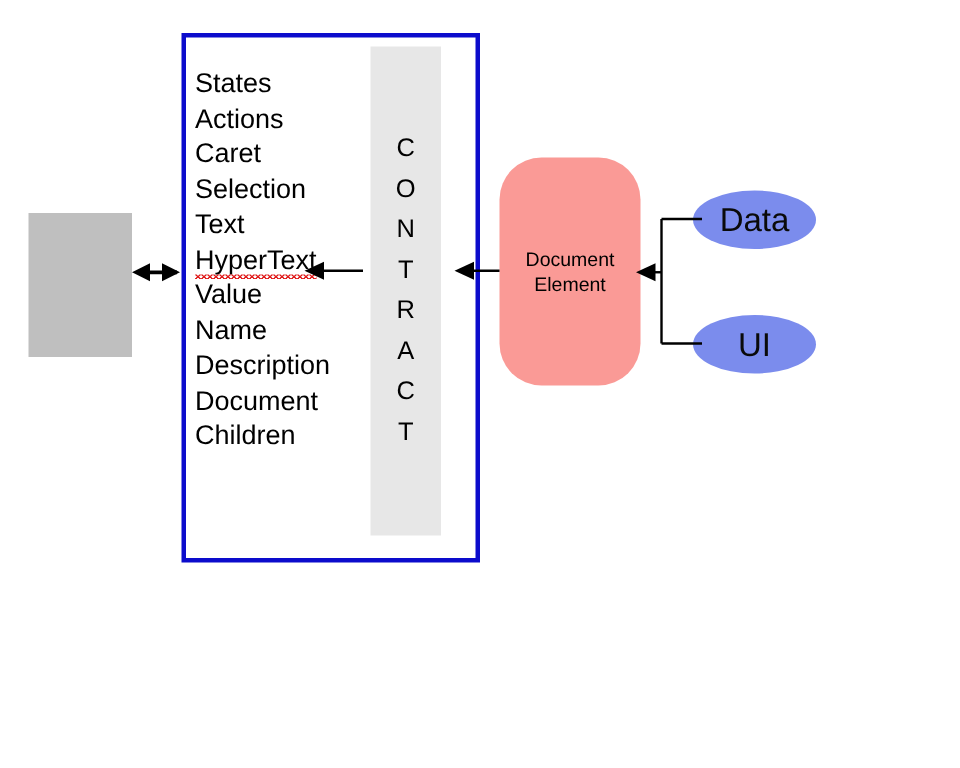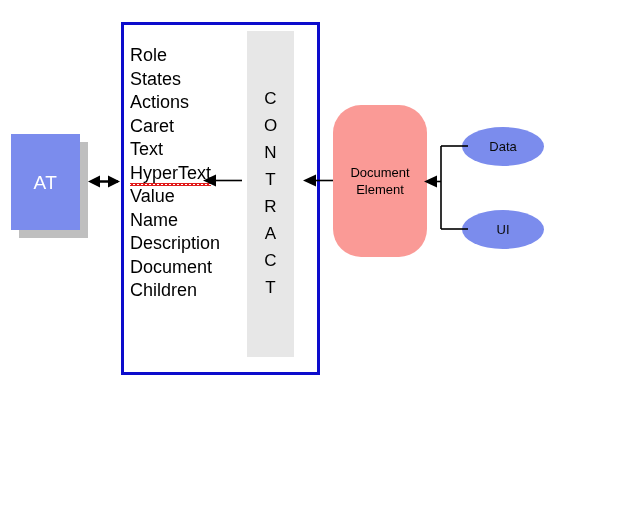--- a/index.html
+++ b/index.html
@@ -137,62 +137,59 @@
   }
   .ellipse-data {
     left: 462px; top: 127px;
     width: 82px; height: 39px;
   }
   .ellipse-ui {
     left: 462px; top: 210px;
     width: 82px; height: 39px;
   }
   .ellipse-label {
-    font-size: 13px;
+    font-size: 22px;
     color: #0a0a0a;
     line-height: 1;
   }
 
   
   #connectors {
     position: absolute;
     left: 0; top: 0;
     width: 640px; height: 512px;
     pointer-events: none;
   }
 </style>
 </head>
 <body>
 
 <div id="canvas">
 
   <div class="at-shadow"></div>
-  <div class="at-box">
-    <span class="at-label">AT</span>
-  </div>
 
   <div class="contract-box"></div>
   <div class="contract-gray"></div>
 
   <div class="contract-vertical">
     <span>C</span>
     <span>O</span>
     <span>N</span>
     <span>T</span>
     <span>R</span>
     <span>A</span>
     <span>C</span>
     <span>T</span>
   </div>
 
   <ul class="prop-list">
-    <li><span>Role</span></li>
     <li><span>States</span></li>
     <li><span>Actions</span></li>
     <li><span>Caret</span></li>
+    <li><span>Selection</span></li>
     <li><span>Text</span></li>
     <li><span class="misspelled">HyperText</span></li>
     <li><span>Value</span></li>
     <li><span>Name</span></li>
     <li><span>Description</span></li>
     <li><span>Document</span></li>
     <li><span>Children</span></li>
   </ul>
 
   <div class="doc-box">

